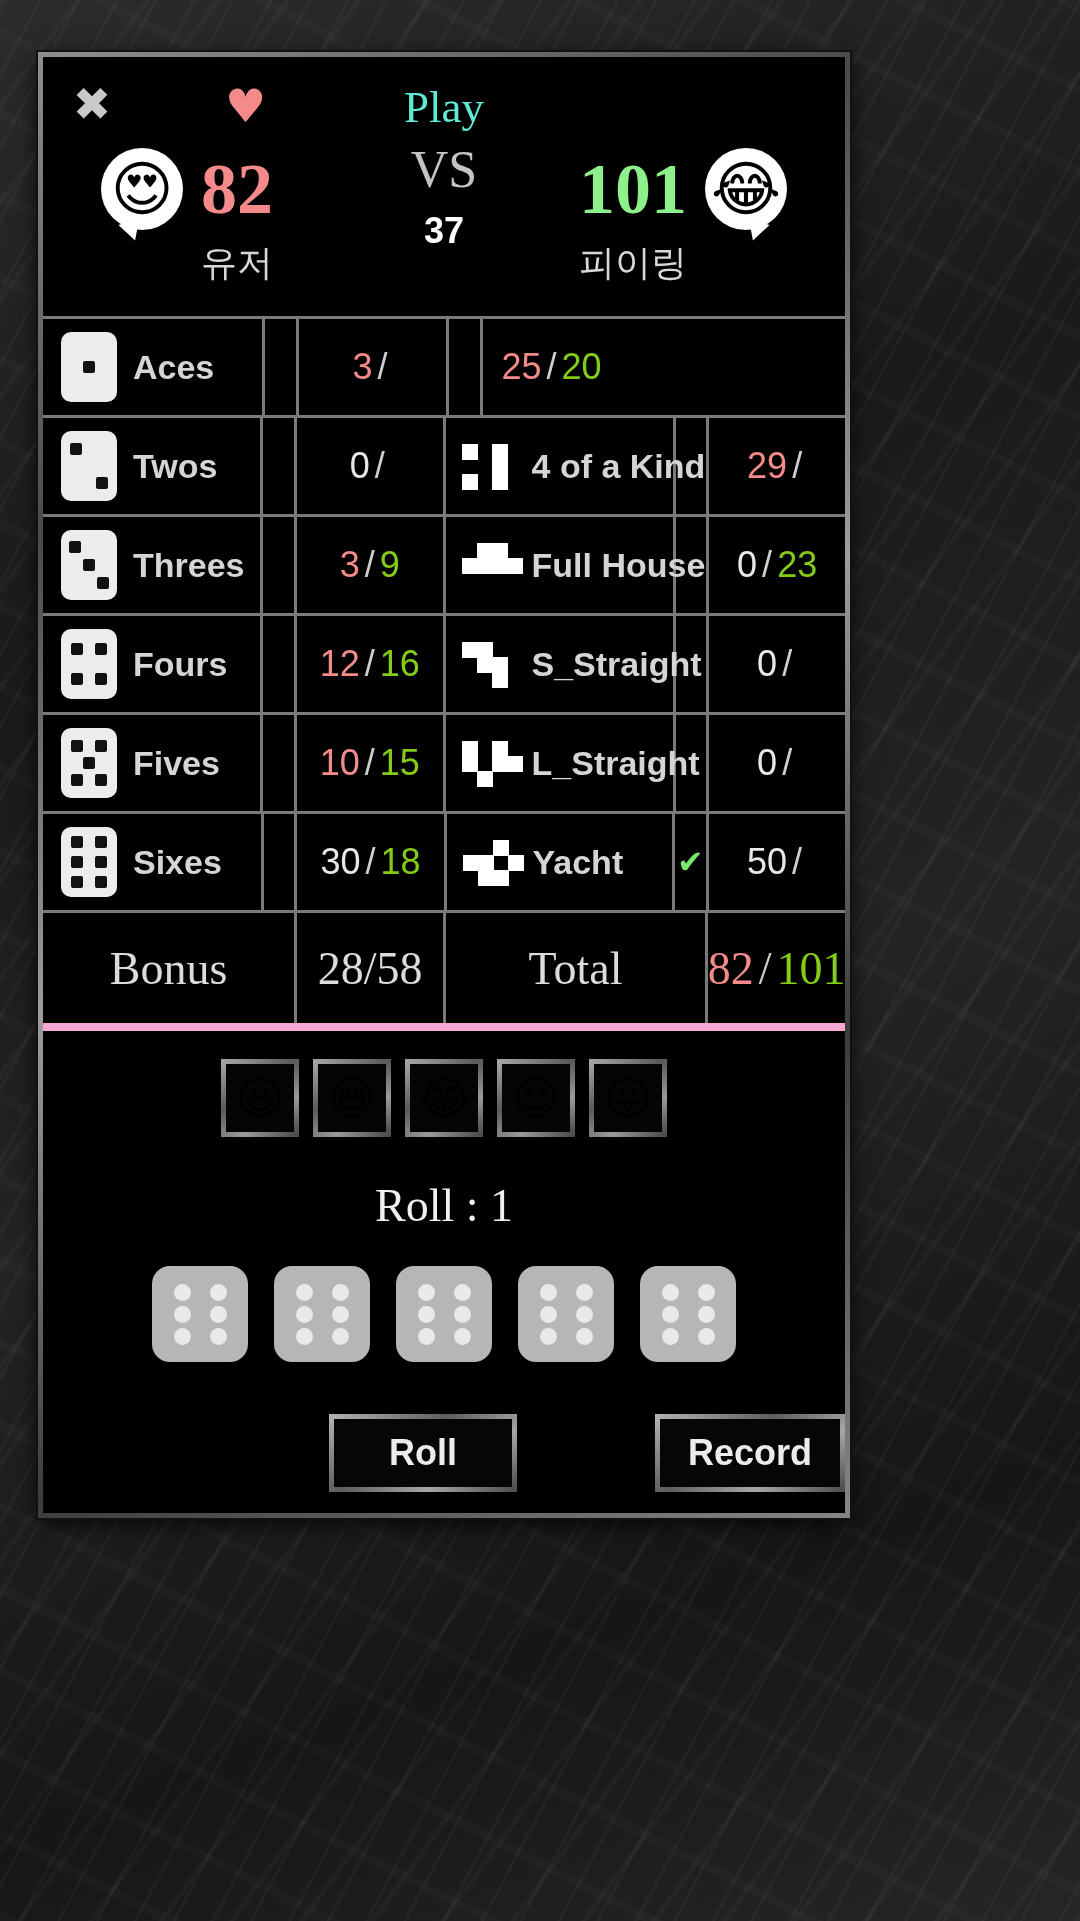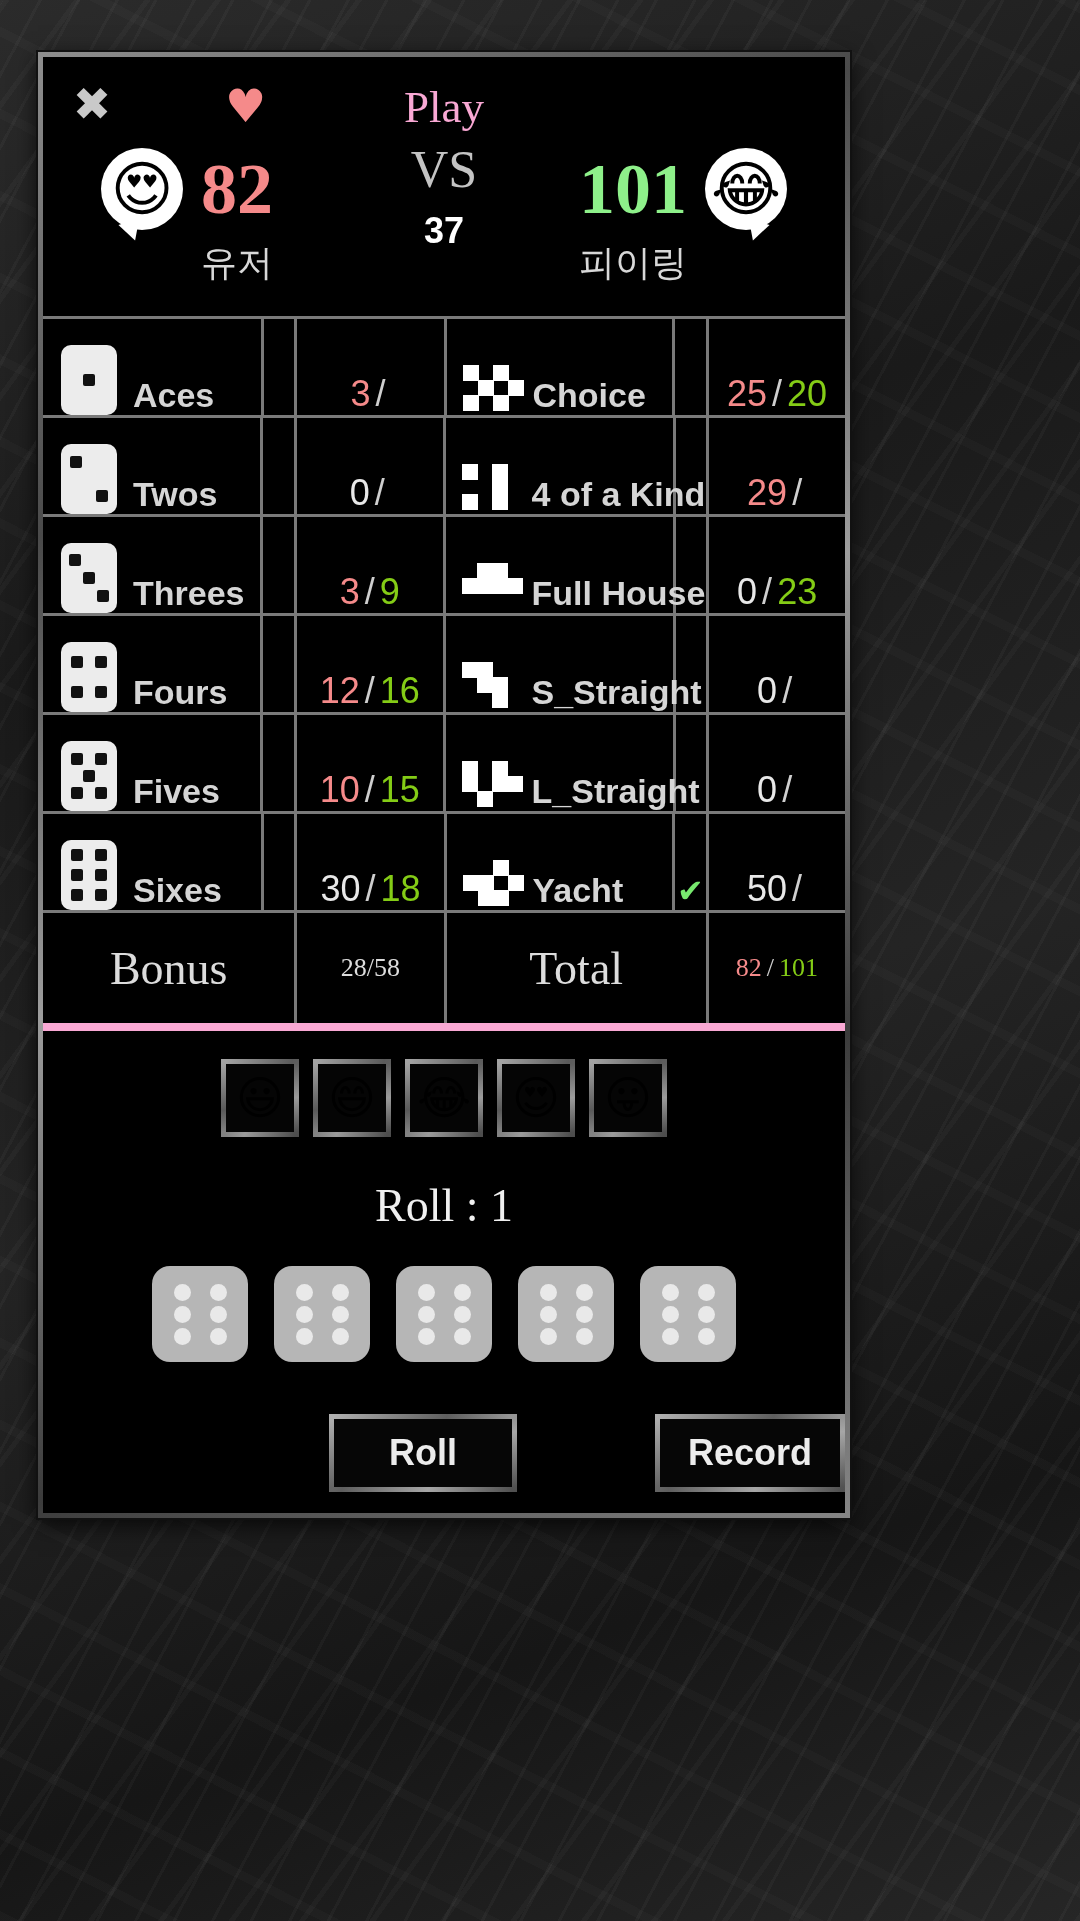--- a/index.html
+++ b/index.html
@@ -50,21 +50,21 @@
     font-size: 46px; line-height: 46px;
     color: #f58a8a;
     font-family: "DejaVu Sans", sans-serif;
   }
   .center-col {
     position: absolute; left: 0; right: 0; top: 22px;
     text-align: center;
   }
   .play-label {
     font-family: "Liberation Serif", serif;
-    font-size: 45px; color: #f9a8d4; line-height: 56px;
+    font-size: 45px; color: #5eead4; line-height: 56px;
   }
   .vs-label {
     font-family: "Liberation Serif", serif;
     font-size: 52px; color: #c4c4c4; line-height: 70px;
   }
   .turn-count {
     font-size: 36px; font-weight: bold; color: #ffffff;
     line-height: 52px;
   }
 
@@ -112,21 +112,21 @@
 
   
   .table { flex: 0 0 auto; }
   .trow {
     display: flex;
     height: 99px;
     border-bottom: 3px solid #7a7a7a;
   }
   .trow:last-child { border-bottom: 3px solid #7a7a7a; }
   .cell {
-    display: flex; align-items: flex-end;
+    display: flex; align-items: center;
     border-right: 3px solid #7a7a7a;
     height: 100%;
   }
   .c-name  { width: 222px; padding-left: 18px; gap: 16px; }
   .c-check { width: 34px; justify-content: center; }
   .c-score { width: 150px; justify-content: center; }
   .c-name2 { width: 230px; padding-left: 14px; gap: 16px; }
   .c-check2{ width: 34px; justify-content: center; }
   .c-score2{ width: 137px; justify-content: center; border-right: none; }
 
@@ -168,21 +168,21 @@
   .b-bonus { width: 256px; }
   .b-bval  { width: 150px; }
   .b-total { width: 264px; }
   .b-tval  { width: 137px; border-right: none; }
   .serif-lbl {
     font-family: "Liberation Serif", serif;
     font-size: 46px; color: #dcdcdc;
   }
   .serif-val {
     font-family: "Liberation Serif", serif;
-    font-size: 26px; color: #dcdcdc; white-space: nowrap;
+    font-size: 46px; color: #dcdcdc; white-space: nowrap;
   }
 
   
   .bottom { flex: 1 1 auto; position: relative; }
   .emoji-bar {
     display: flex; justify-content: center; gap: 14px;
     padding-top: 28px;
   }
   .emoji-btn {
     width: 78px; height: 78px;
@@ -271,31 +271,20 @@
         <div class="cell c-name">
           <div class="dieface">
             <div class="pip" style="left: 22px; top: 29px;"></div>
           </div>
           <span class="label">Aces</span>
         </div>
         <div class="cell c-check"></div>
         <div class="cell c-score">
           <span class="scoretext"><span class="sv-red">3</span><span class="sv-slash">/</span><span class="sv-green"></span></span>
         </div>
-        <div class="cell c-name2">
-          <div class="pixicon">
-            <div class="sq" style="left: 2px; top: 6px;"></div>
-            <div class="sq" style="left: 32px; top: 6px;"></div>
-            <div class="sq" style="left: 17px; top: 21px;"></div>
-            <div class="sq" style="left: 2px; top: 36px;"></div>
-            <div class="sq" style="left: 32px; top: 36px;"></div>
-            <div class="sq" style="left: 47px; top: 21px;"></div>
-          </div>
-          <span class="label">Choice</span>
-        </div>
         <div class="cell c-check2"></div>
         <div class="cell c-score2">
           <span class="scoretext"><span class="sv-red">25</span><span class="sv-slash">/</span><span class="sv-green">20</span></span>
         </div>
       </div>
       <div class="trow">
         <div class="cell c-name">
           <div class="dieface">
             <div class="pip" style="left: 9px; top: 12px;"></div>
             <div class="pip" style="left: 35px; top: 46px;"></div>

